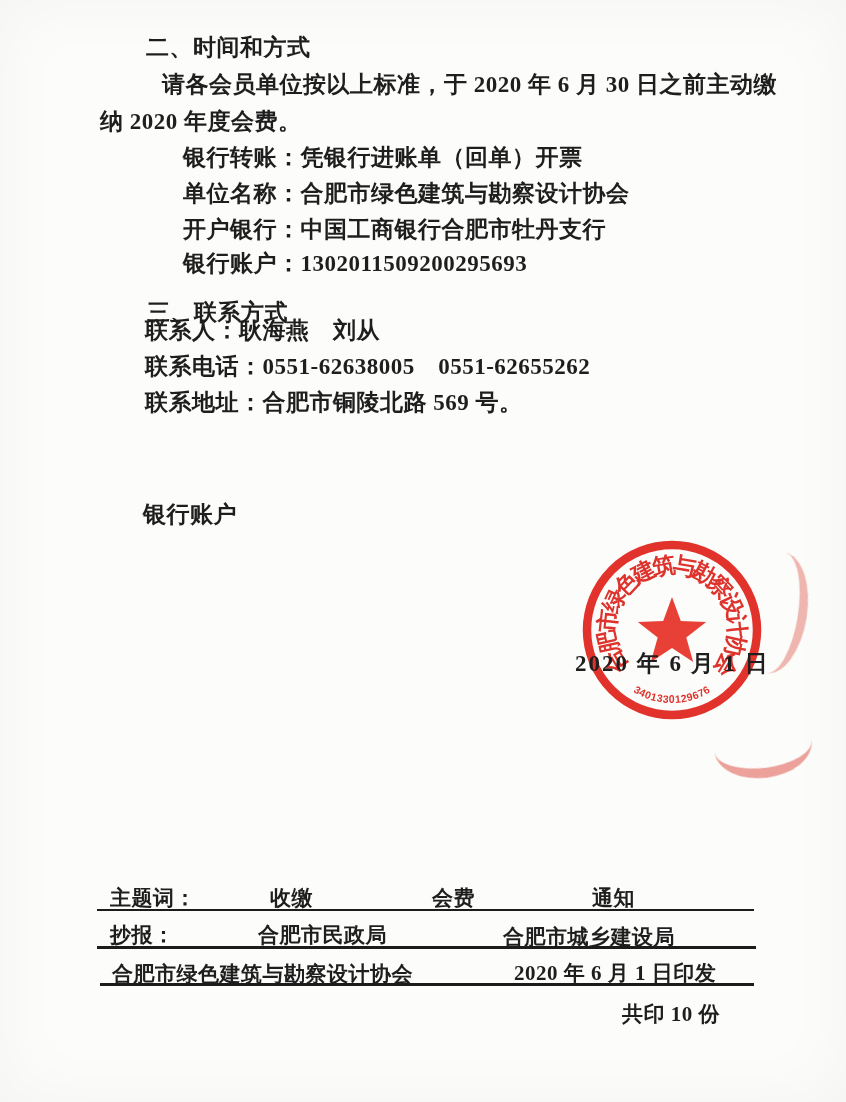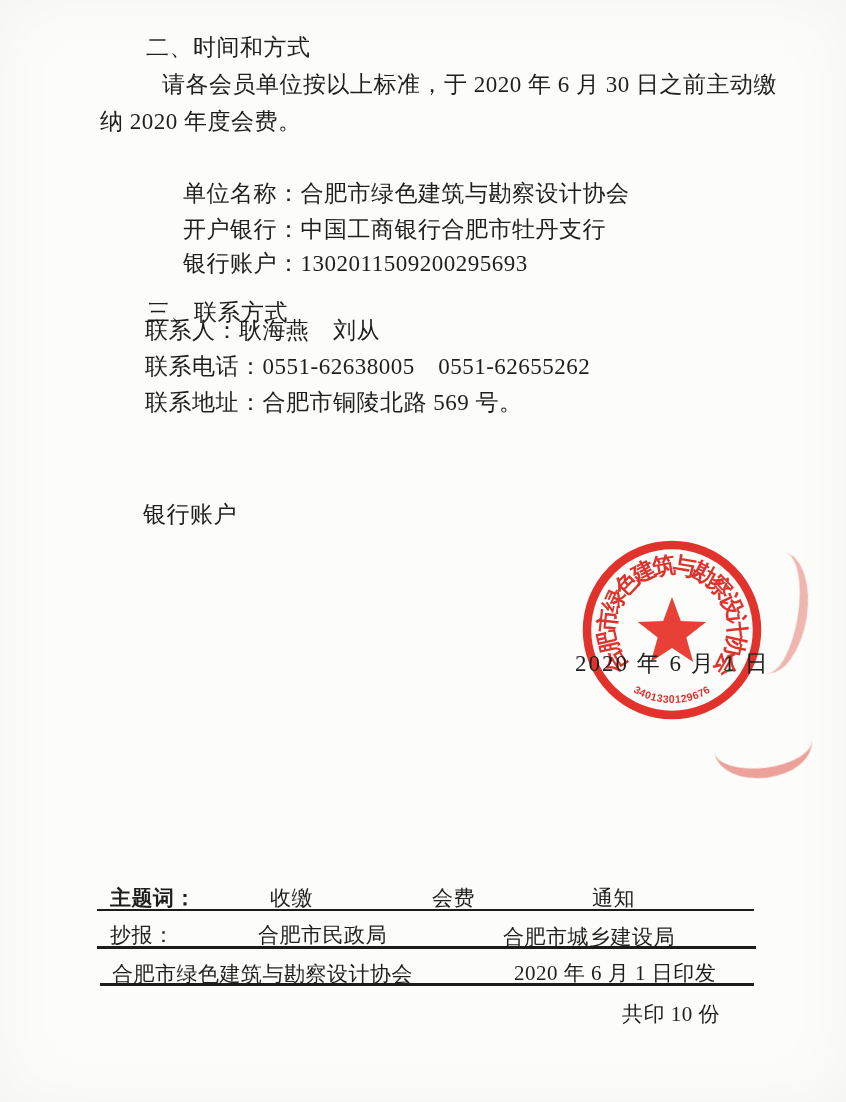--- a/index.html
+++ b/index.html
@@ -14,20 +14,21 @@
     color:#1e1e1e;
   }
   .t{
     position:absolute;
     white-space:nowrap;
     font-size:23px;
     line-height:27px;
     letter-spacing:0.5px;
     color:#1e1e1e;
     z-index:2;
+    font-weight:bold;
   }
   .ft{font-size:21px;line-height:28px;}
   .bold{font-weight:bold;}
   .rule{
     position:absolute;
     background:#1c1c1c;
     height:3px;
     z-index:2;
   }
   .stamp{
@@ -68,20 +69,21 @@
 </style>
 </head>
 <body>
 
 <div class="page">
 
   <div class="t" style="left:146px;top:34px;">二、时间和方式</div>
   <div class="t" style="left:146px;top:71px;margin-left:16px;">请各会员单位按以上标准，于 2020 年 6 月 30 日之前主动缴</div>
   <div class="t" style="left:100px;top:108px;">纳 2020 年度会费。</div>
 
+  <div class="t" style="left:183px;top:144px;">银行转账：凭银行进账单（回单）开票</div>
   <div class="t" style="left:183px;top:180px;">单位名称：合肥市绿色建筑与勘察设计协会</div>
   <div class="t" style="left:183px;top:216px;">开户银行：中国工商银行合肥市牡丹支行</div>
   <div class="t" style="left:183px;top:250px;">银行账户：1302011509200295693</div>
 
   <div class="t" style="left:147px;top:299px;">三、联系方式</div>
   <div class="t" style="left:145px;top:317px;">联系人：耿海燕　刘从</div>
   <div class="t" style="left:145px;top:353px;">联系电话：0551-62638005　0551-62655262</div>
   <div class="t" style="left:145px;top:389px;">联系地址：合肥市铜陵北路 569 号。</div>
 
   <div class="t" style="left:143px;top:501px;">银行账户</div>

